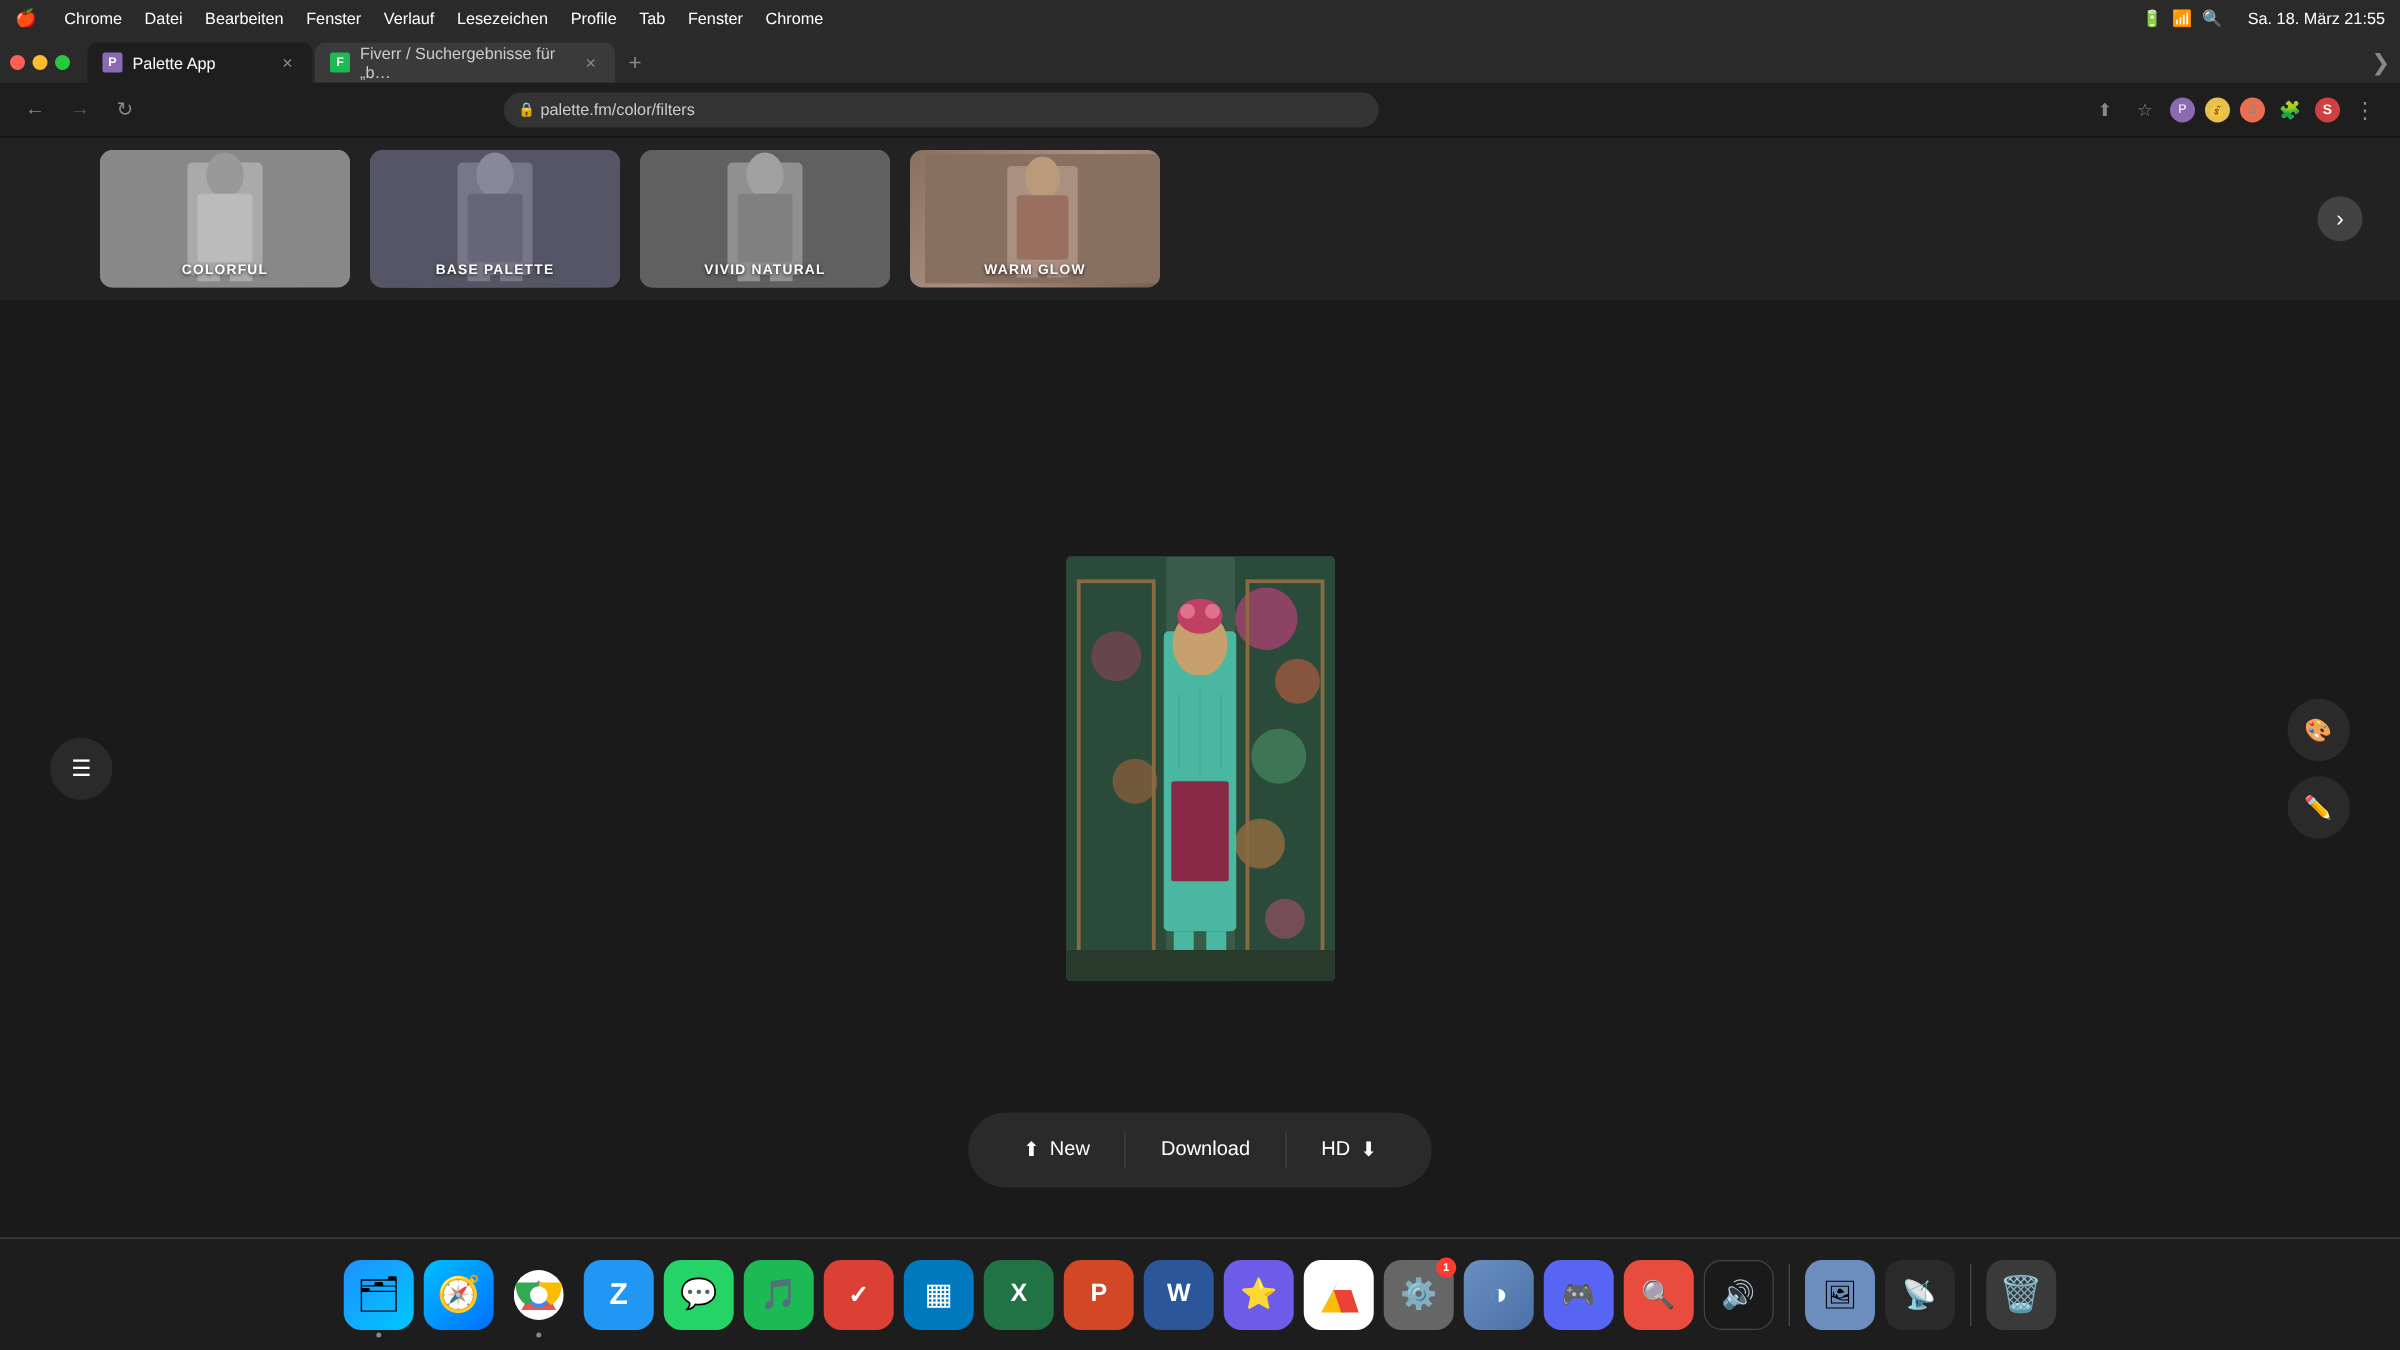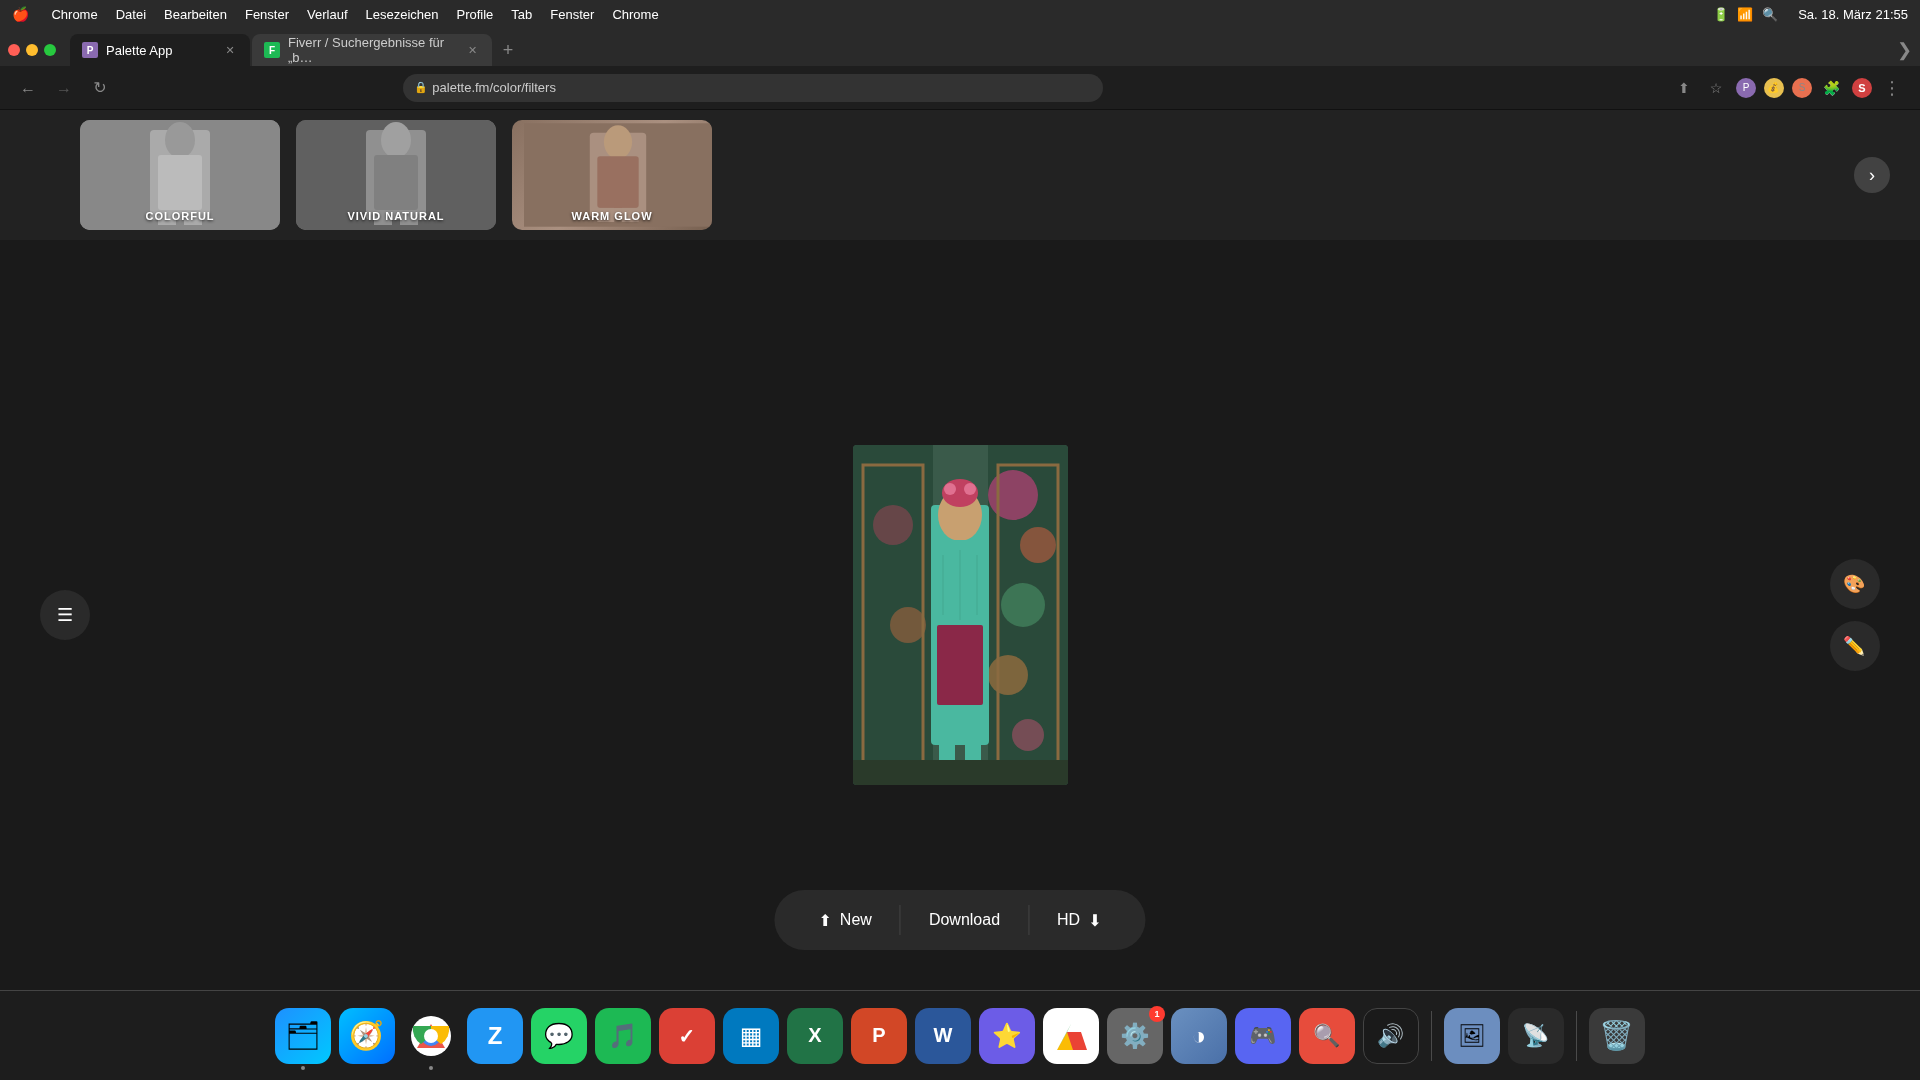--- a/index.html
+++ b/index.html
@@ -521,20 +521,31 @@
         <rect width="200" height="110" fill="#888"></rect>
         <rect x="70" y="10" width="60" height="90" fill="#aaa" rx="4"></rect>
         <ellipse cx="100" cy="20" rx="15" ry="18" fill="#999"></ellipse>
         <rect x="78" y="35" width="44" height="55" fill="#bbb" rx="3"></rect>
         <rect x="78" y="90" width="18" height="15" fill="#aaa"></rect>
         <rect x="104" y="90" width="18" height="15" fill="#aaa"></rect>
       </svg>
       <div class="filter-card-label">COLORFUL</div>
     </div>
 
+    <div class="filter-card filter-base">
+      <svg class="main-svg" viewBox="0 0 200 110">
+        <rect width="200" height="110" fill="#556"></rect>
+        <rect x="70" y="10" width="60" height="90" fill="#778" rx="4"></rect>
+        <ellipse cx="100" cy="20" rx="15" ry="18" fill="#889"></ellipse>
+        <rect x="78" y="35" width="44" height="55" fill="#667" rx="3"></rect>
+        <rect x="78" y="90" width="18" height="15" fill="#778"></rect>
+        <rect x="104" y="90" width="18" height="15" fill="#778"></rect>
+      </svg>
+      <div class="filter-card-label">BASE PALETTE</div>
+    </div>
 
 
 
     <div class="filter-card filter-vivid">
       <svg class="main-svg" viewBox="0 0 200 110">
         <rect width="200" height="110" fill="#606060"></rect>
         <rect x="70" y="10" width="60" height="90" fill="#909090" rx="4"></rect>
         <ellipse cx="100" cy="20" rx="15" ry="18" fill="#a0a0a0"></ellipse>
         <rect x="78" y="35" width="44" height="55" fill="#808080" rx="3"></rect>
         <rect x="78" y="90" width="18" height="15" fill="#909090"></rect>

